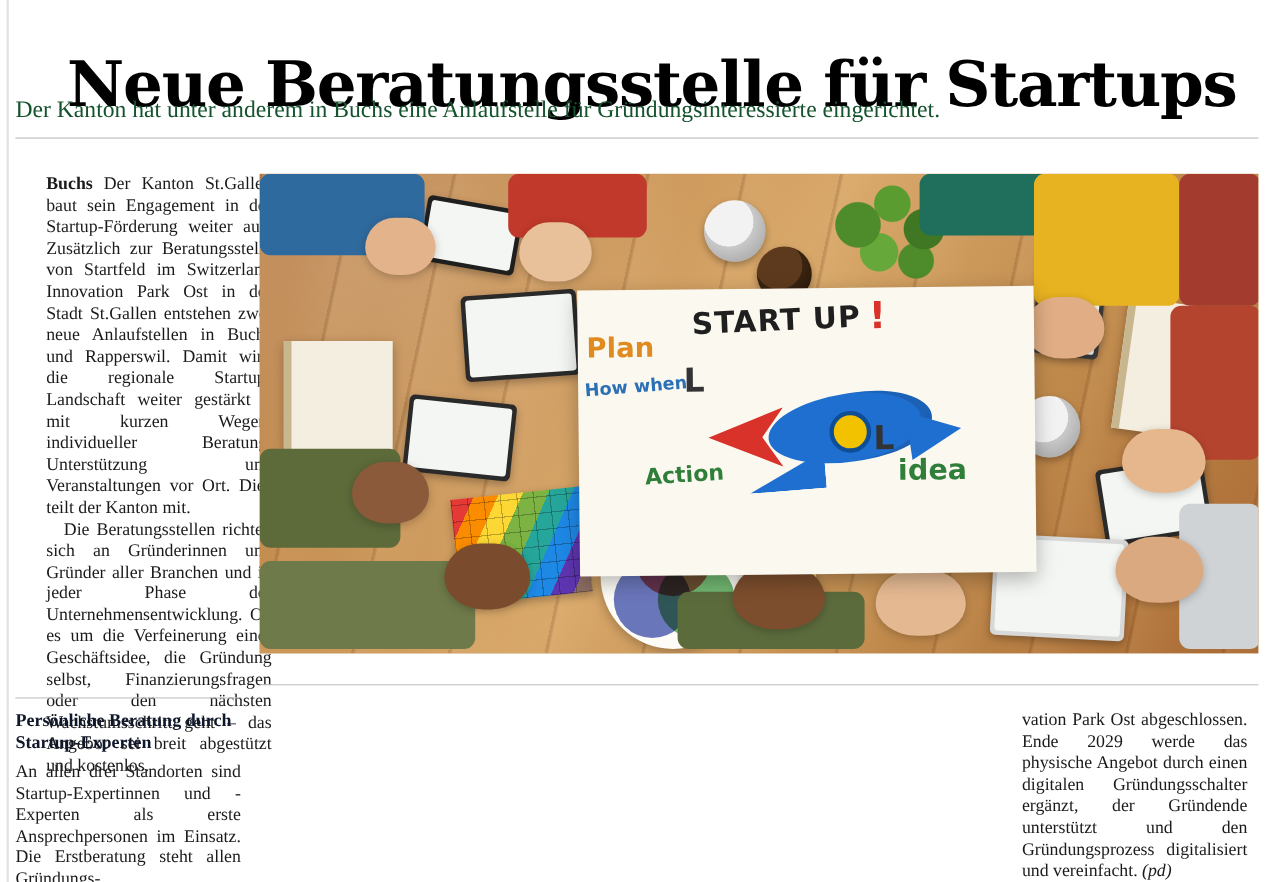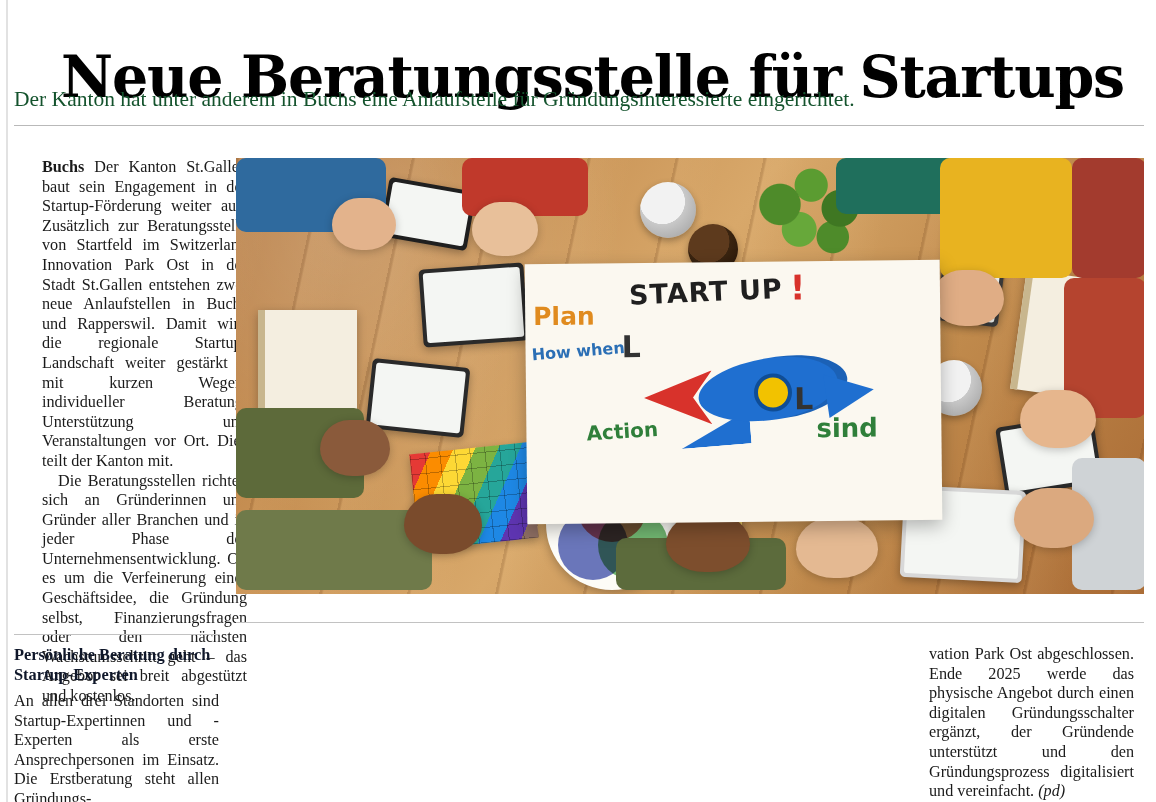--- a/index.html
+++ b/index.html
@@ -438,30 +438,30 @@
         <div class="board-txt t-how">How  when</div>
         <div class="board-txt t-l1">L</div>
         <div class="board-txt t-startup">START UP</div>
         <div class="board-txt t-bang">!</div>
         <div class="rocket-flame"></div>
         <div class="rocket-fin"></div>
         <div class="rocket-body"></div>
         <div class="rocket-nose"></div>
         <div class="rocket-window"></div>
         <div class="board-txt t-l2">L</div>
-        <div class="board-txt t-idea">sind</div>
+        <div class="board-txt t-idea">idea</div>
         <div class="board-txt t-action">Action</div>
       </div>
     </div>
   </div>
 
   <div class="hr-caption"></div>
 
 
   <div class="bodycol col3">
   </div>
 
 
   <div class="bodycol col5">
-    <p><span>vation Park Ost abgeschlossen. Ende 2025 werde das physische Angebot durch einen digitalen Gründungsschalter ergänzt, der Gründende unterstützt und den Gründungsprozess digitalisiert und vereinfacht.</span> <span class="pd">(pd)</span></p>
+    <p><span>vation Park Ost abgeschlossen. Ende 2029 werde das physische Angebot durch einen digitalen Gründungsschalter ergänzt, der Gründende unterstützt und den Gründungsprozess digitalisiert und vereinfacht.</span> <span class="pd">(pd)</span></p>
   </div>
 
 </div>
 
 </body></html>

